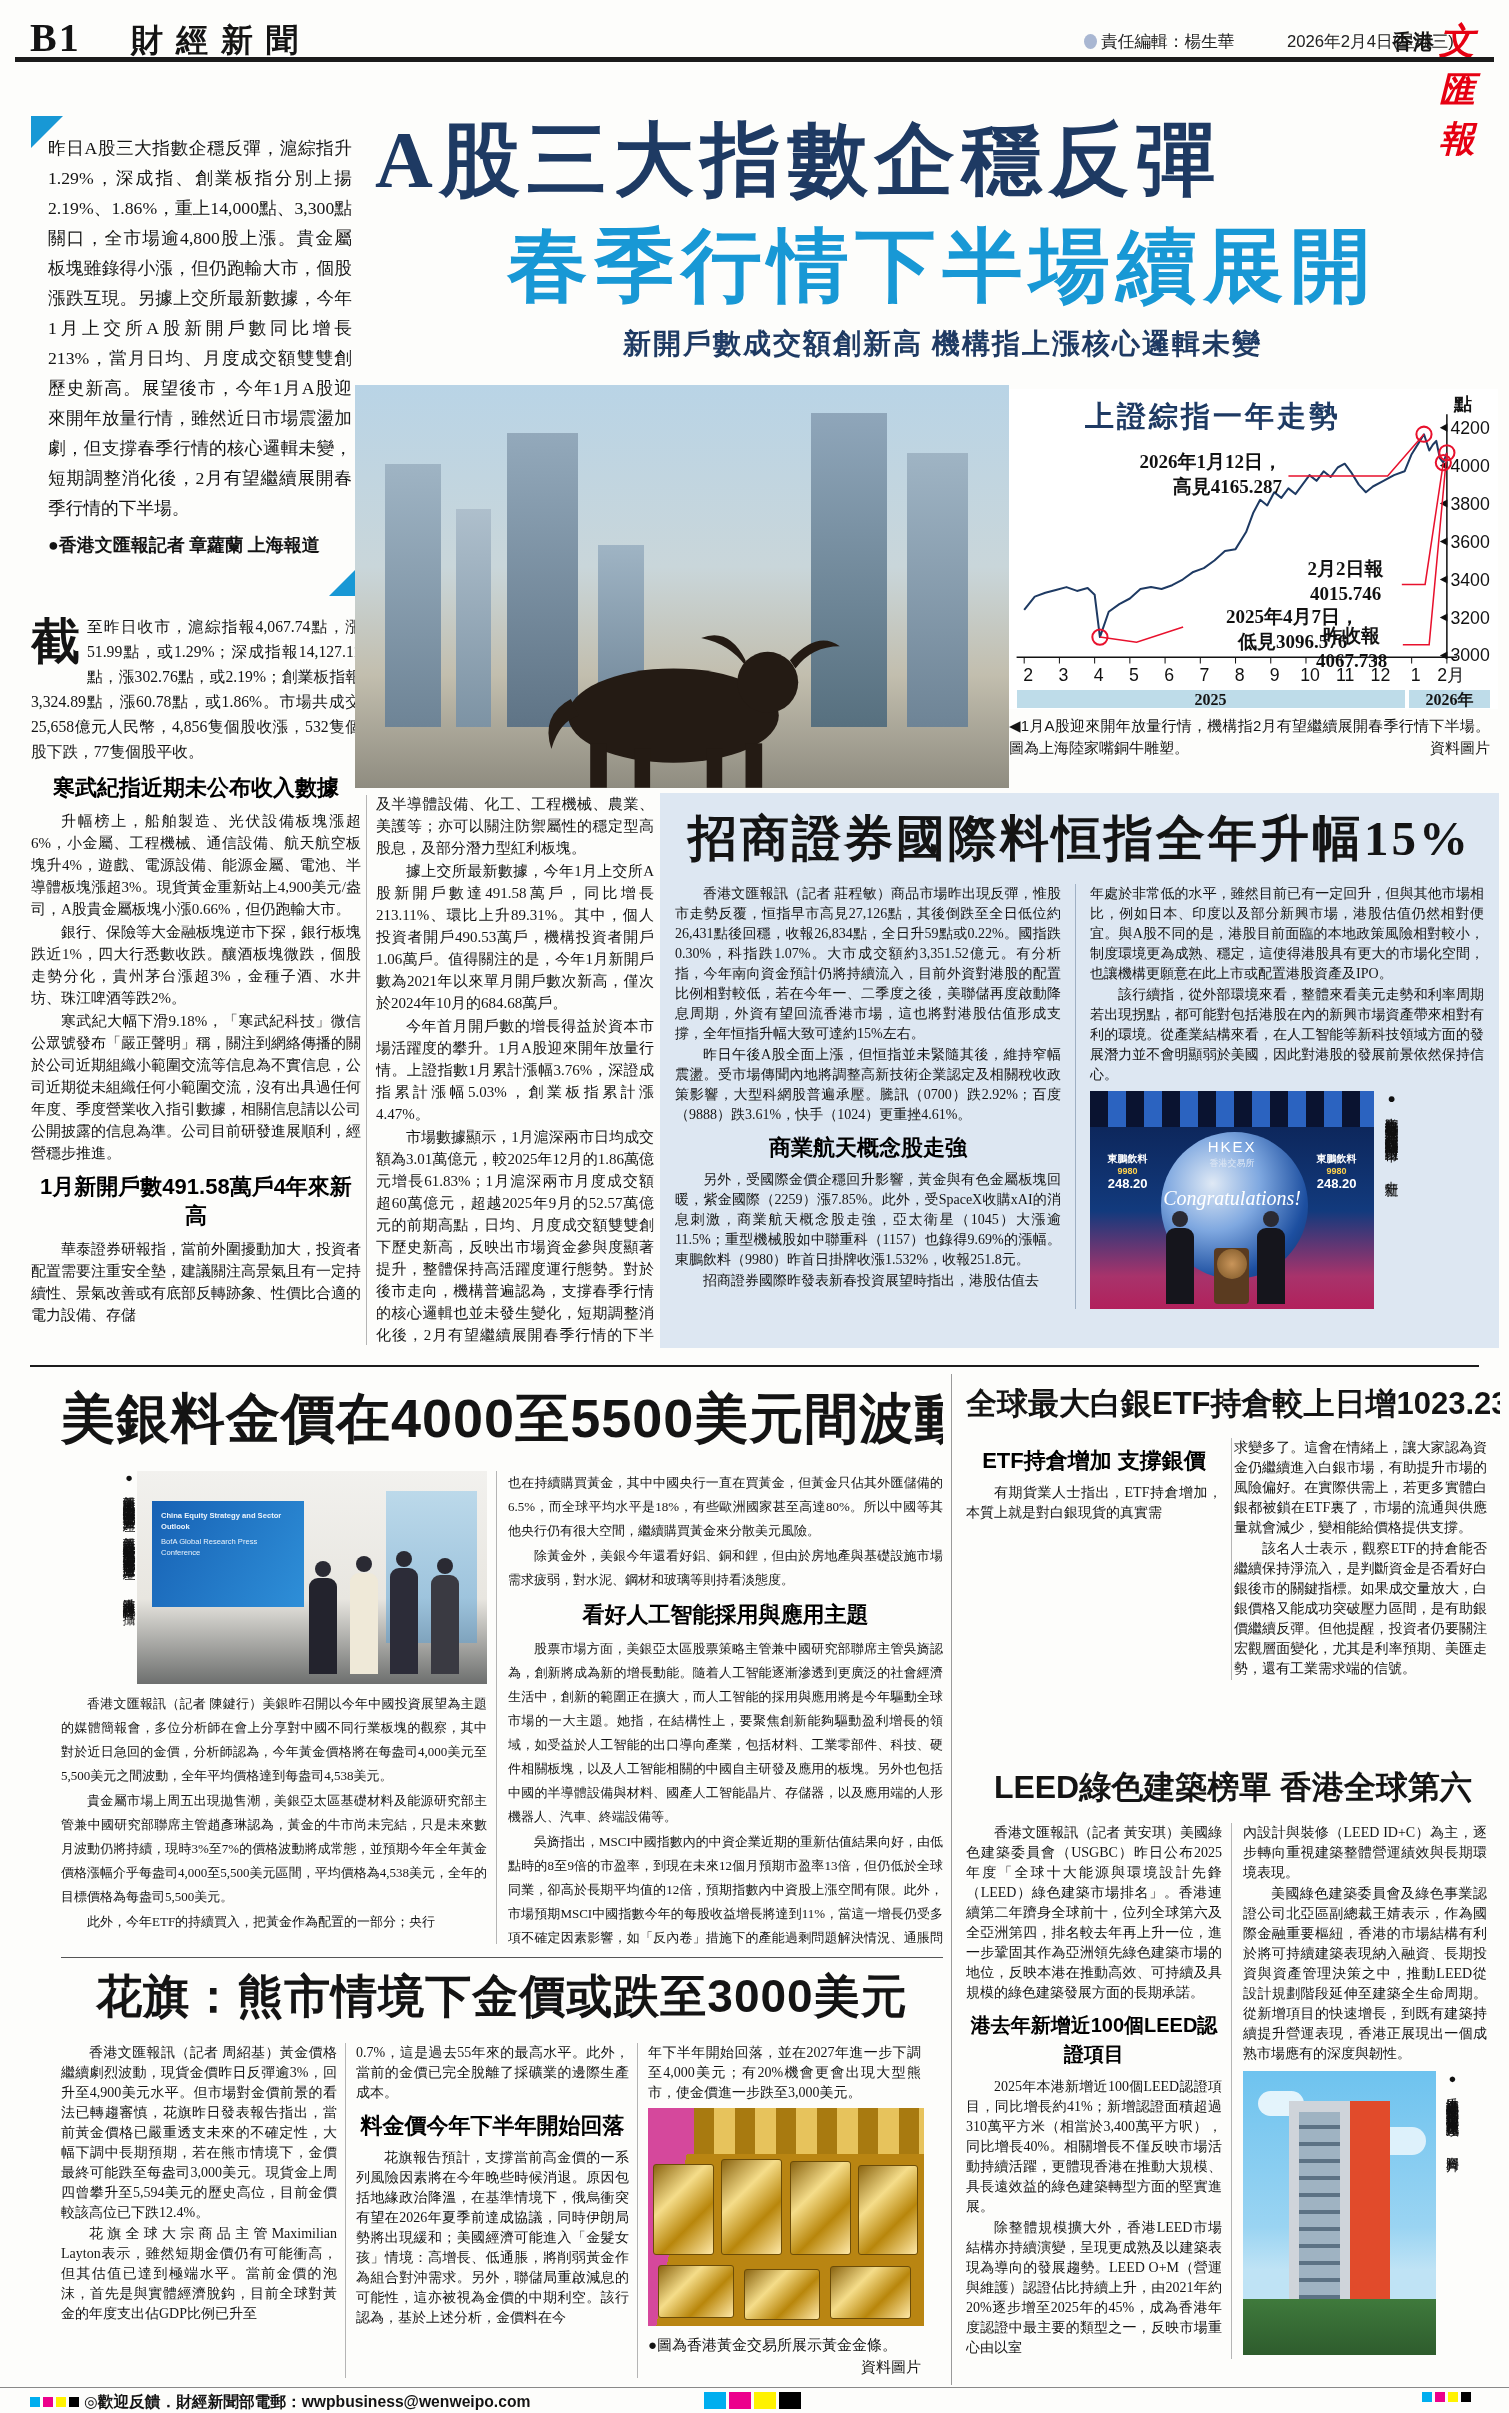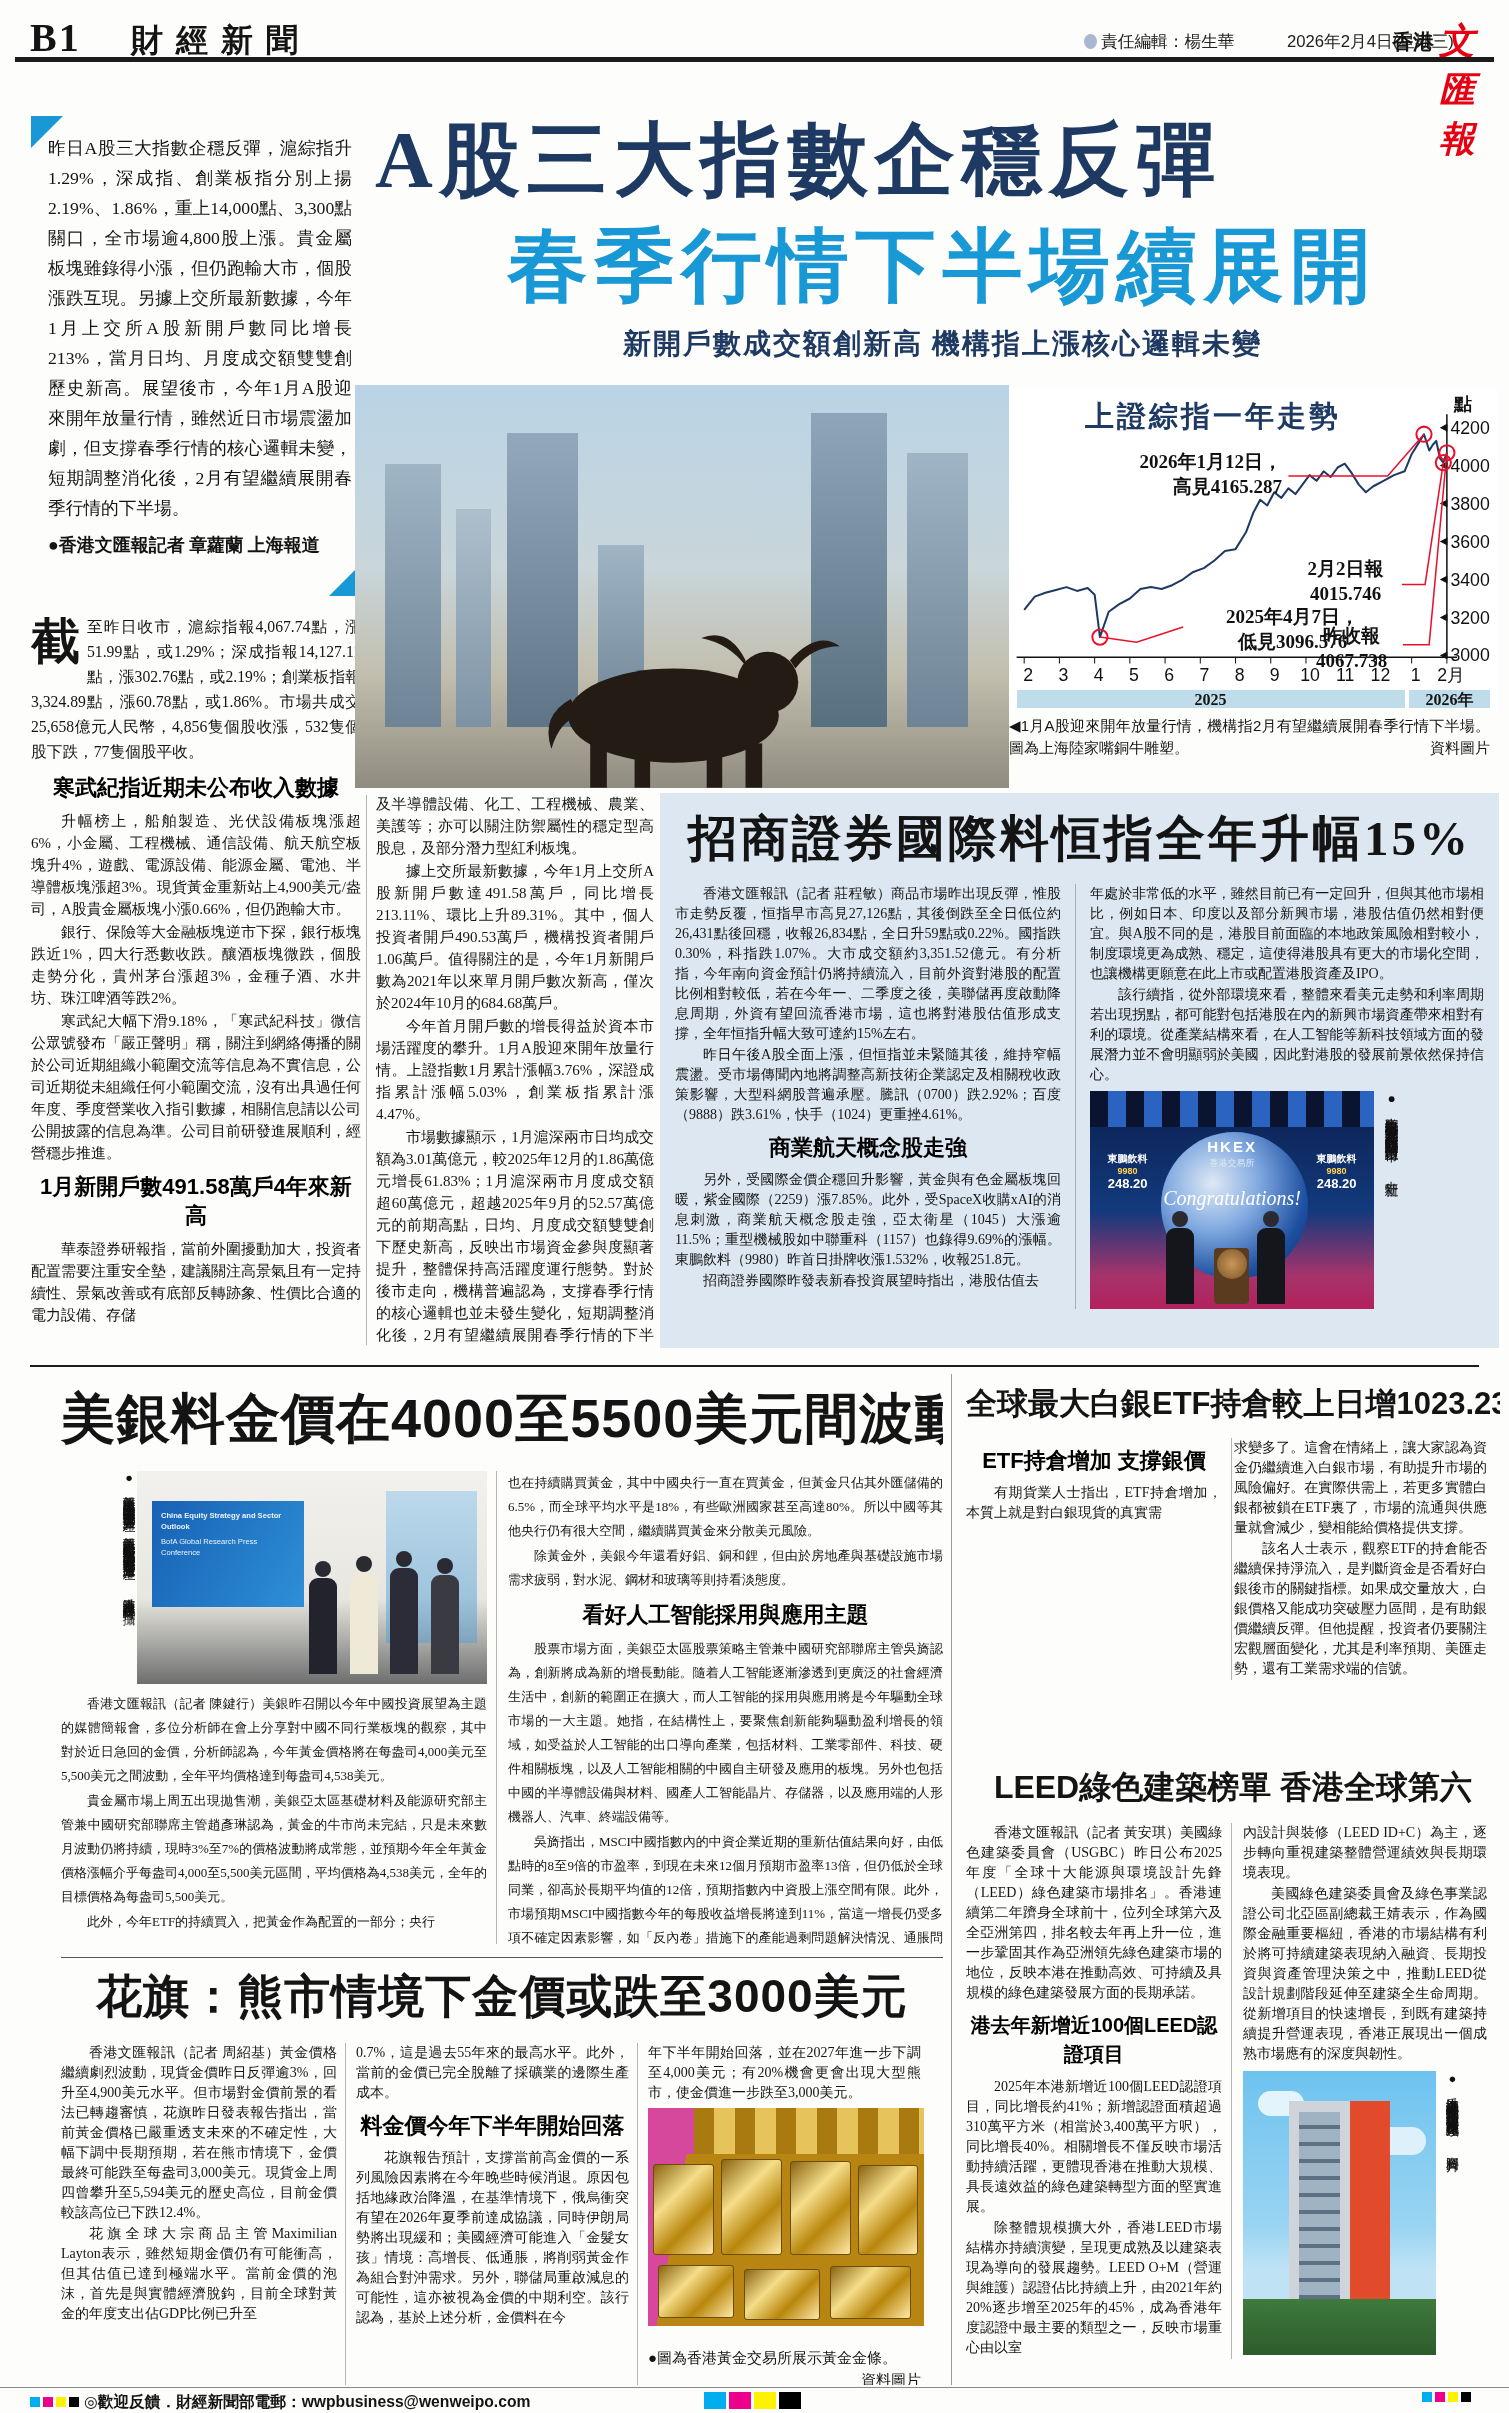--- a/index.html
+++ b/index.html
@@ -223,21 +223,21 @@
       <p class="b">招商證券國際昨發表新春投資展望時指出，港股估值去</p>
     </div>
     <div class="small" style="width:416px;margin-left:14px;border-left:0.5px solid #9fb0c4;padding-left:14px">
       <p class="b cont">年處於非常低的水平，雖然目前已有一定回升，但與其他市場相比，例如日本、印度以及部分新興市場，港股估值仍然相對便宜。與A股不同的是，港股目前面臨的本地政策風險相對較小，制度環境更為成熟、穩定，這使得港股具有更大的市場化空間，也讓機構更願意在此上市或配置港股資產及IPO。</p>
       <p class="b">該行續指，從外部環境來看，整體來看美元走勢和利率周期若出現拐點，都可能對包括港股在內的新興市場資產帶來相對有利的環境。從產業結構來看，在人工智能等新科技領域方面的發展潛力並不會明顯弱於美國，因此對港股的發展前景依然保持信心。</p>
       <div style="display:flex;margin-top:6px">
 
         <div class="photo hkex-photo" style="width:284px;height:218px">
           <div class="checker"></div>
           <div class="globe" style="left:71px;top:41px;width:147px;height:147px"></div>
-          <div class="abs sans" style="left:0;top:47px;width:100%;text-align:center;color:#fff;font-weight:bold;font-size:15px;letter-spacing:2px"><span>HKEX</span></div>
+          <div class="abs sans" style="left:0;top:47px;width:100%;text-align:center;color:#fff;font-weight:normal;font-size:15px;letter-spacing:2px"><span>HKEX</span></div>
           <div class="abs sans" style="left:0;top:66px;width:100%;text-align:center;color:#dfe8f5;font-size:9px">香港交易所</div>
           <div class="abs" style="left:0;top:96px;width:100%;text-align:center;color:#fff;font-style:italic;font-size:20px">Congratulations!</div>
           <div class="panel sans" style="left:7px;top:61px">
             <div style="font-size:10px">東鵬飲料</div>
             <div style="font-size:9px;color:#ffd24d">9980</div>
             <div style="font-size:13px">248.20</div>
           </div>
           <div class="panel sans" style="right:7px;top:61px">
             <div style="font-size:10px">東鵬飲料</div>
             <div style="font-size:9px;color:#ffd24d">9980</div>
@@ -362,21 +362,21 @@
         <div class="abs" style="left:0;top:0;width:61px;height:46px;background:#d5489c"></div>
         <div class="abs" style="left:46px;top:0;right:0;height:46px;background:repeating-linear-gradient(90deg,#a87a10 0 20px,#e7c35c 20px 41px)"></div>
         <div class="gbar" style="left:5px;top:56px;width:61px;height:91px"></div>
         <div class="gbar" style="left:73px;top:51px;width:61px;height:96px"></div>
         <div class="gbar" style="left:142px;top:53px;width:61px;height:94px"></div>
         <div class="gbar" style="left:210px;top:57px;width:60px;height:90px"></div>
         <div class="gbar" style="left:10px;top:157px;width:76px;height:53px"></div>
         <div class="gbar" style="left:96px;top:161px;width:76px;height:51px"></div>
         <div class="gbar" style="left:182px;top:158px;width:81px;height:53px"></div>
       </div>
-      <div class="caption" style="margin-top:21px">
+      <div class="caption" style="margin-top:8px">
         <span>●圖為香港黃金交易所展示黃金金條。</span>
         <span class="credit" style="float:right">資料圖片</span>
       </div>
     </div>
   </div>
 </div>
 
 <div class="abs" style="left:0;top:2387px;width:1510px;height:0.5px;background:#888"></div>
 <div class="abs" style="left:30px;top:2392px;width:1449px;height:19px">
   <span>

